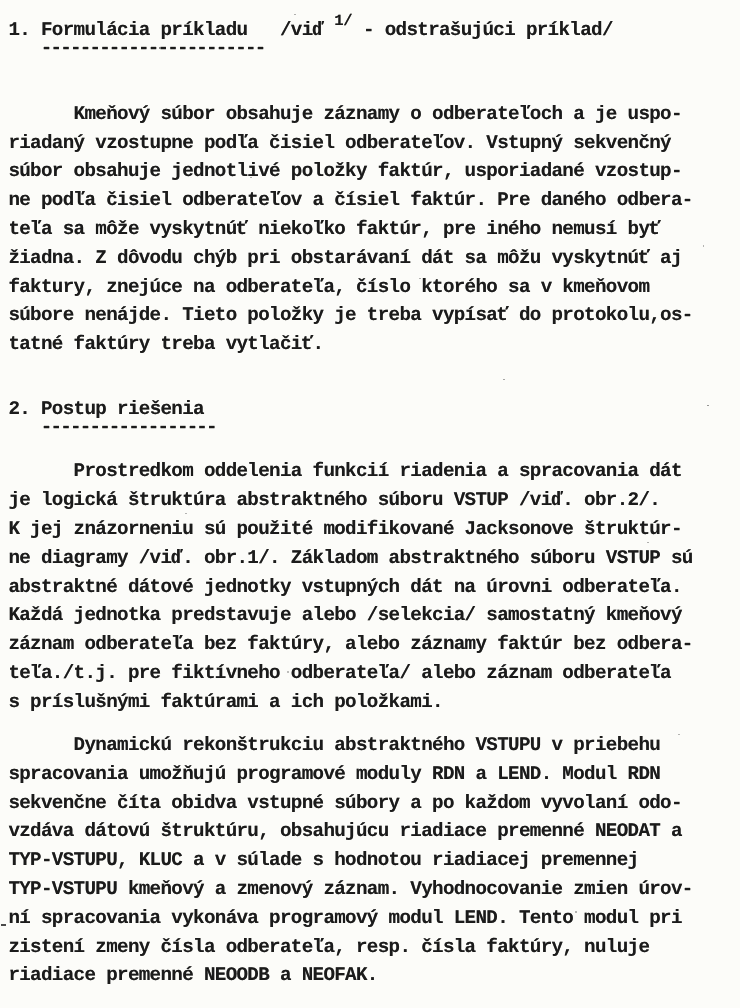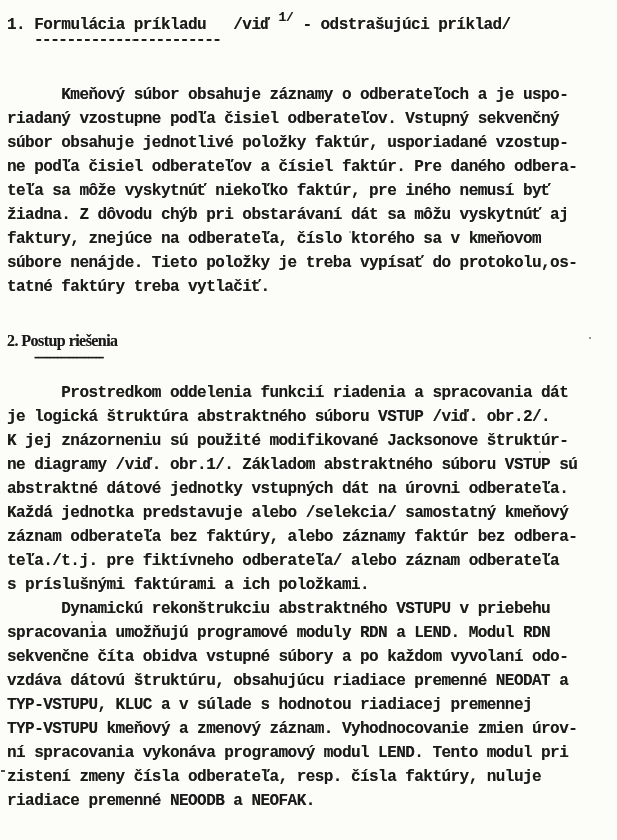--- a/index.html
+++ b/index.html
@@ -47,23 +47,23 @@
     letter-spacing: -1.5px;
   }
   .para { line-height: 24px; }
   sup.fnref {
     font-size: 13px;
     position: relative;
     top: -2px;
     letter-spacing: -0.4px;
   }
   #para-1 { margin-top: 38px; }
-  #section-2-heading { margin-top: 32px; font-family: Liberation Serif, serif; }
+  #section-2-heading { margin-top: 32px; }
   #para-2 { margin-top: 20px; }
-  #para-3 { }
+  #para-3 { margin-top: 12px; }
 </style>
 </head>
 <body>
 
 <main class="page">
 
   <div id="section-1-heading">
     <div class="tw heading-line"><span>1.</span> <span>Formulácia príkladu</span>   <span>/viď</span> <sup class="fnref">1/</sup> <span>- odstrašujúci príklad/</span></div>
     <div class="tw heading-underline">-----------------------</div>
   </div>

